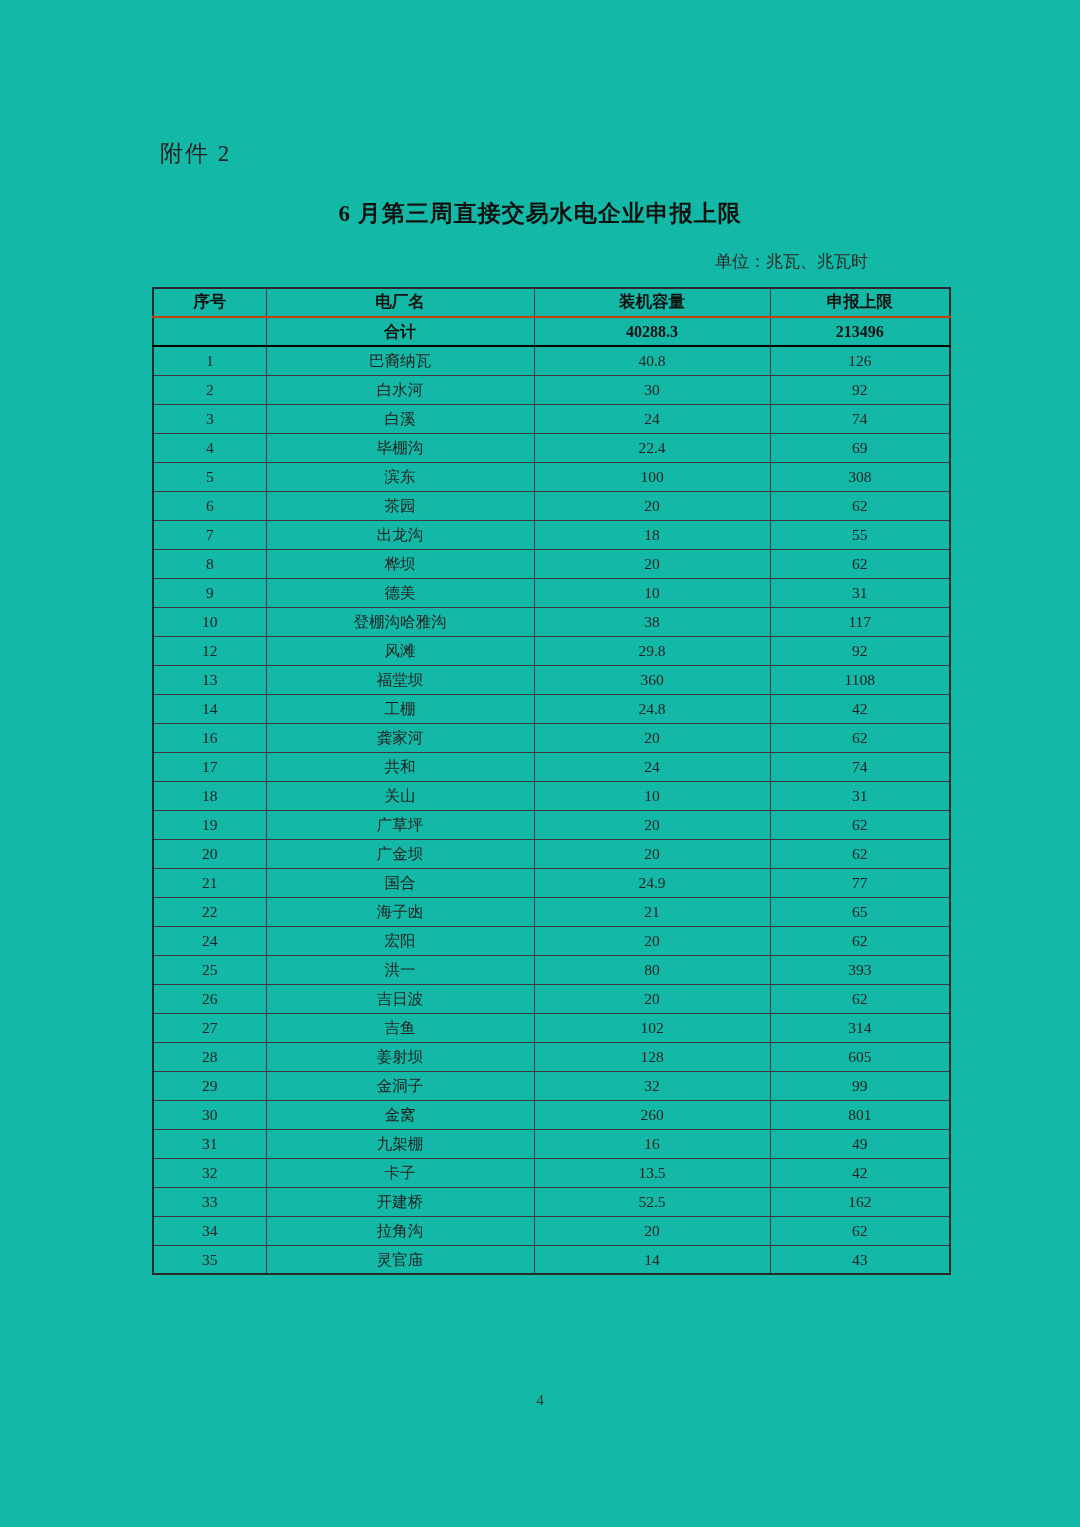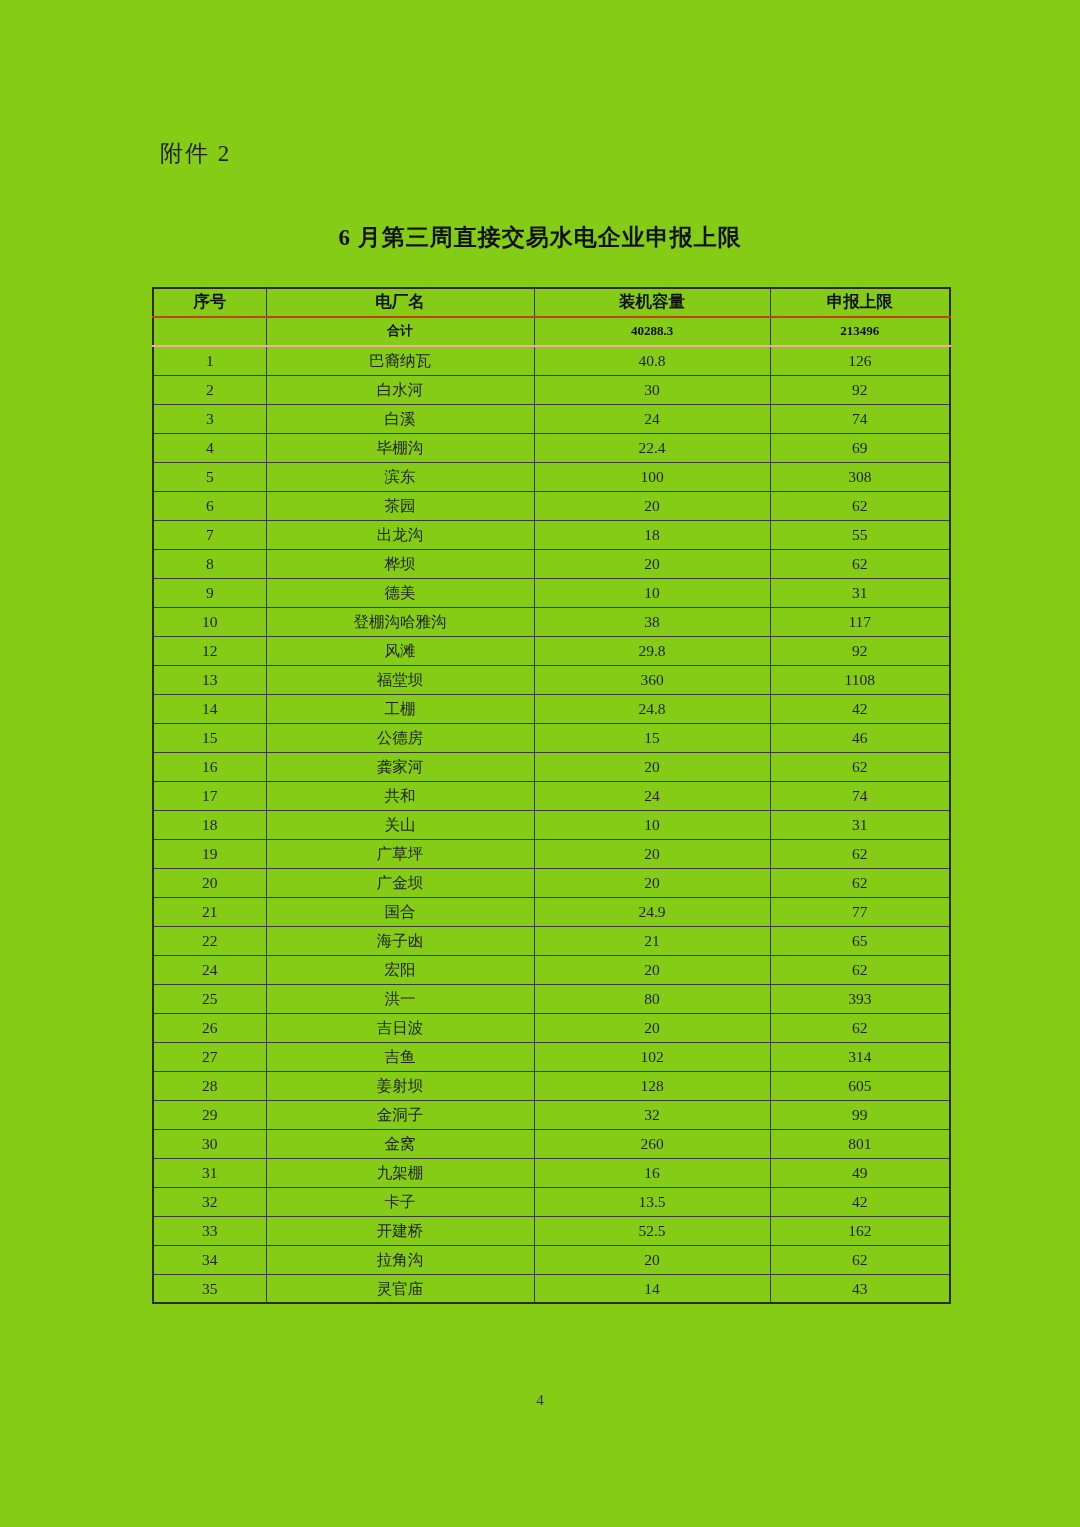--- a/index.html
+++ b/index.html
@@ -6,39 +6,38 @@
   html, body {
     width: 1080px; height: 1527px;
     background: #ffffff;
     font-family: "Liberation Serif", "DejaVu Serif", serif;
     color: #1c1c1c;
     overflow: hidden;
   }
   .page {
     position: relative;
     width: 1080px; height: 1527px;
-    background: #84cc16;
+    background: #14b8a6;
   }
   .attachment-label {
     position: absolute;
     left: 160px; top: 138px;
     font-size: 23px;
     letter-spacing: 2px;
     color: #222;
   }
   .doc-title {
     position: absolute;
     left: 0; top: 198px;
     width: 1080px;
     text-align: center;
     font-size: 23px;
     font-weight: bold;
     letter-spacing: 1px;
     color: #111;
-    margin-top: 24px;
   }
   .unit-note {
     position: absolute;
     top: 250px;
     left: 152px;
     width: 716px;
     text-align: right;
     font-size: 17px;
     color: #2a2a2a;
   }
@@ -69,22 +68,22 @@
     line-height: 1.1;
   }
   table.main-table tr.header-row th {
     font-weight: bold;
     font-size: 16.5px;
     border-bottom: 2px solid #c2410c;
     color: #111;
   }
   table.main-table tr.total-row td {
     font-weight: bold;
-    font-size: 13px;
-    border-bottom: 2px solid #fca5a5;
+    font-size: 16px;
+    border-bottom: 2px solid #000000;
     color: #111;
     margin-left: 28px;
   }
   .page-number {
     position: absolute;
     left: 0; top: 1392px;
     width: 1080px;
     text-align: center;
     font-size: 15px;
     color: #333;
@@ -92,20 +91,21 @@
 </style>
 </head>
 <body>
 
 <div class="page">
 
   <div class="attachment-label">附件 2</div>
 
   <div class="doc-title">6 月第三周直接交易水电企业申报上限</div>
 
+  <div class="unit-note">单位：兆瓦、兆瓦时</div>
 
   <div class="table-wrap">
     <table class="main-table">
       <colgroup>
         <col class="c-no">
           <col class="c-name">
           <col class="c-cap">
           <col class="c-lim">
       </colgroup>
       <thead>
@@ -196,26 +196,20 @@
             <td>360</td>
             <td>1108</td>
           </tr>
           <tr>
             <td>14</td>
             <td>工棚</td>
             <td>24.8</td>
             <td>42</td>
           </tr>
           <tr>
-            <td>15</td>
-            <td>公德房</td>
-            <td>15</td>
-            <td>46</td>
-          </tr>
-          <tr>
             <td>16</td>
             <td>龚家河</td>
             <td>20</td>
             <td>62</td>
           </tr>
           <tr>
             <td>17</td>
             <td>共和</td>
             <td>24</td>
             <td>74</td>

